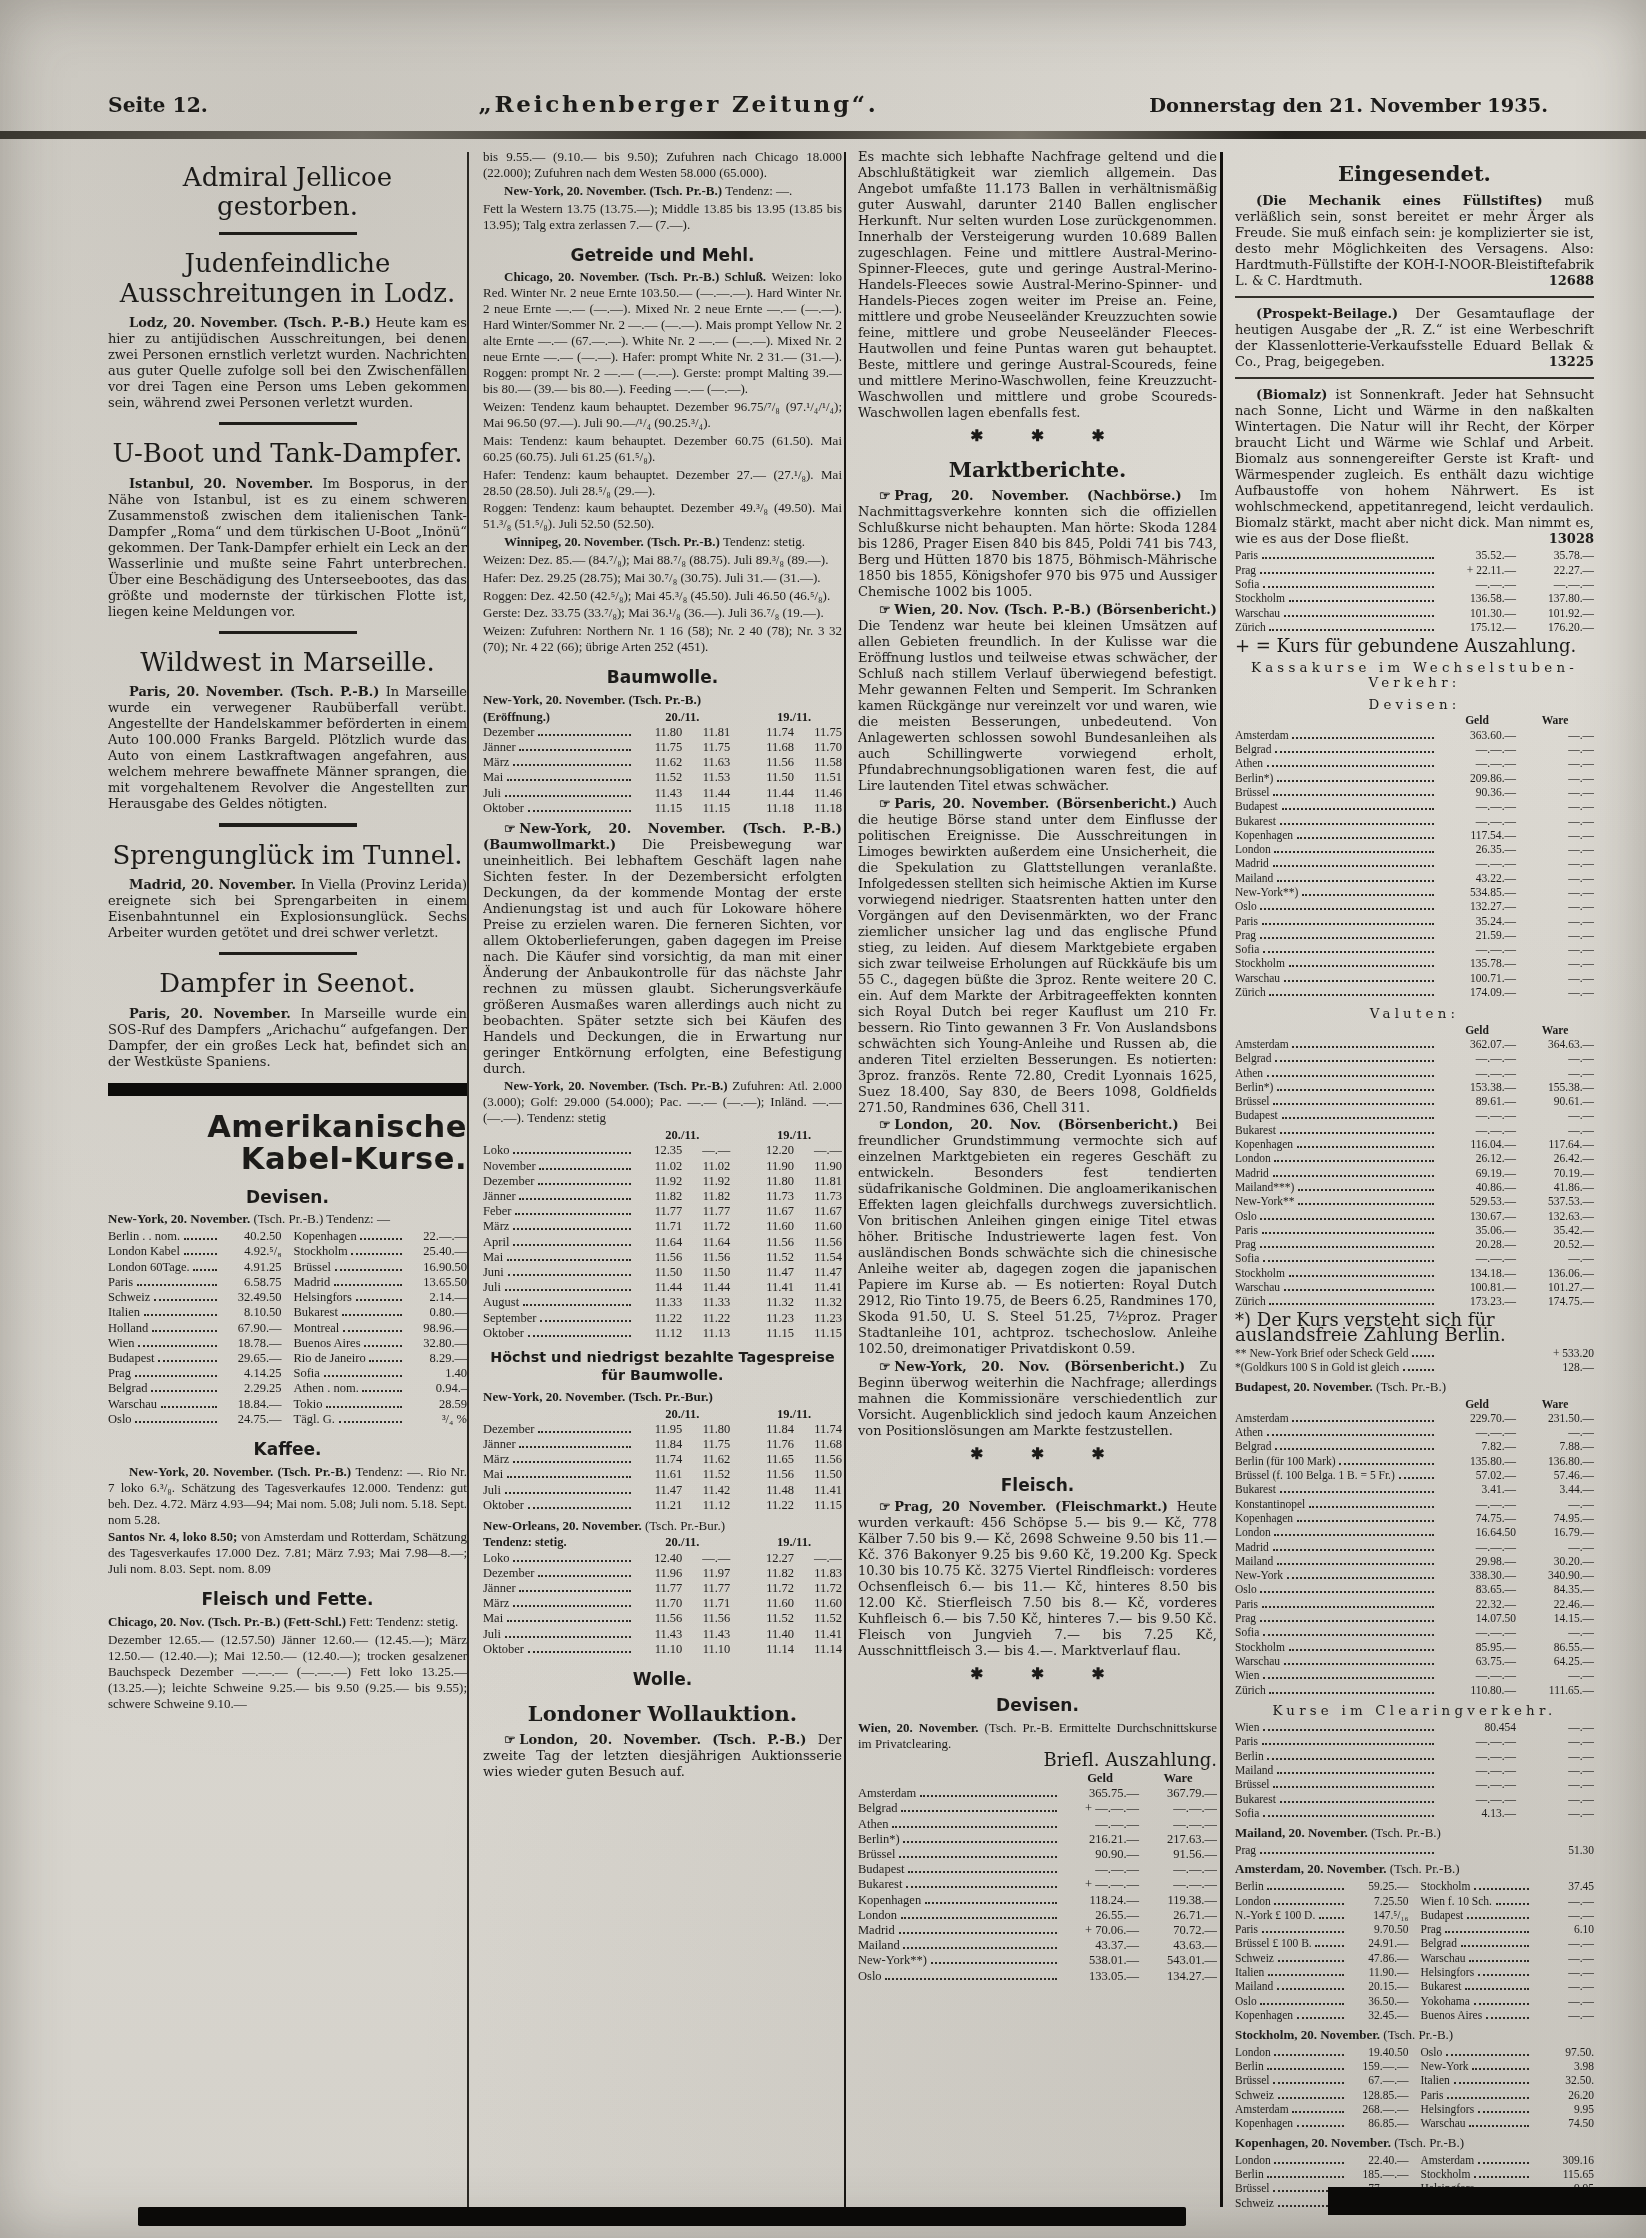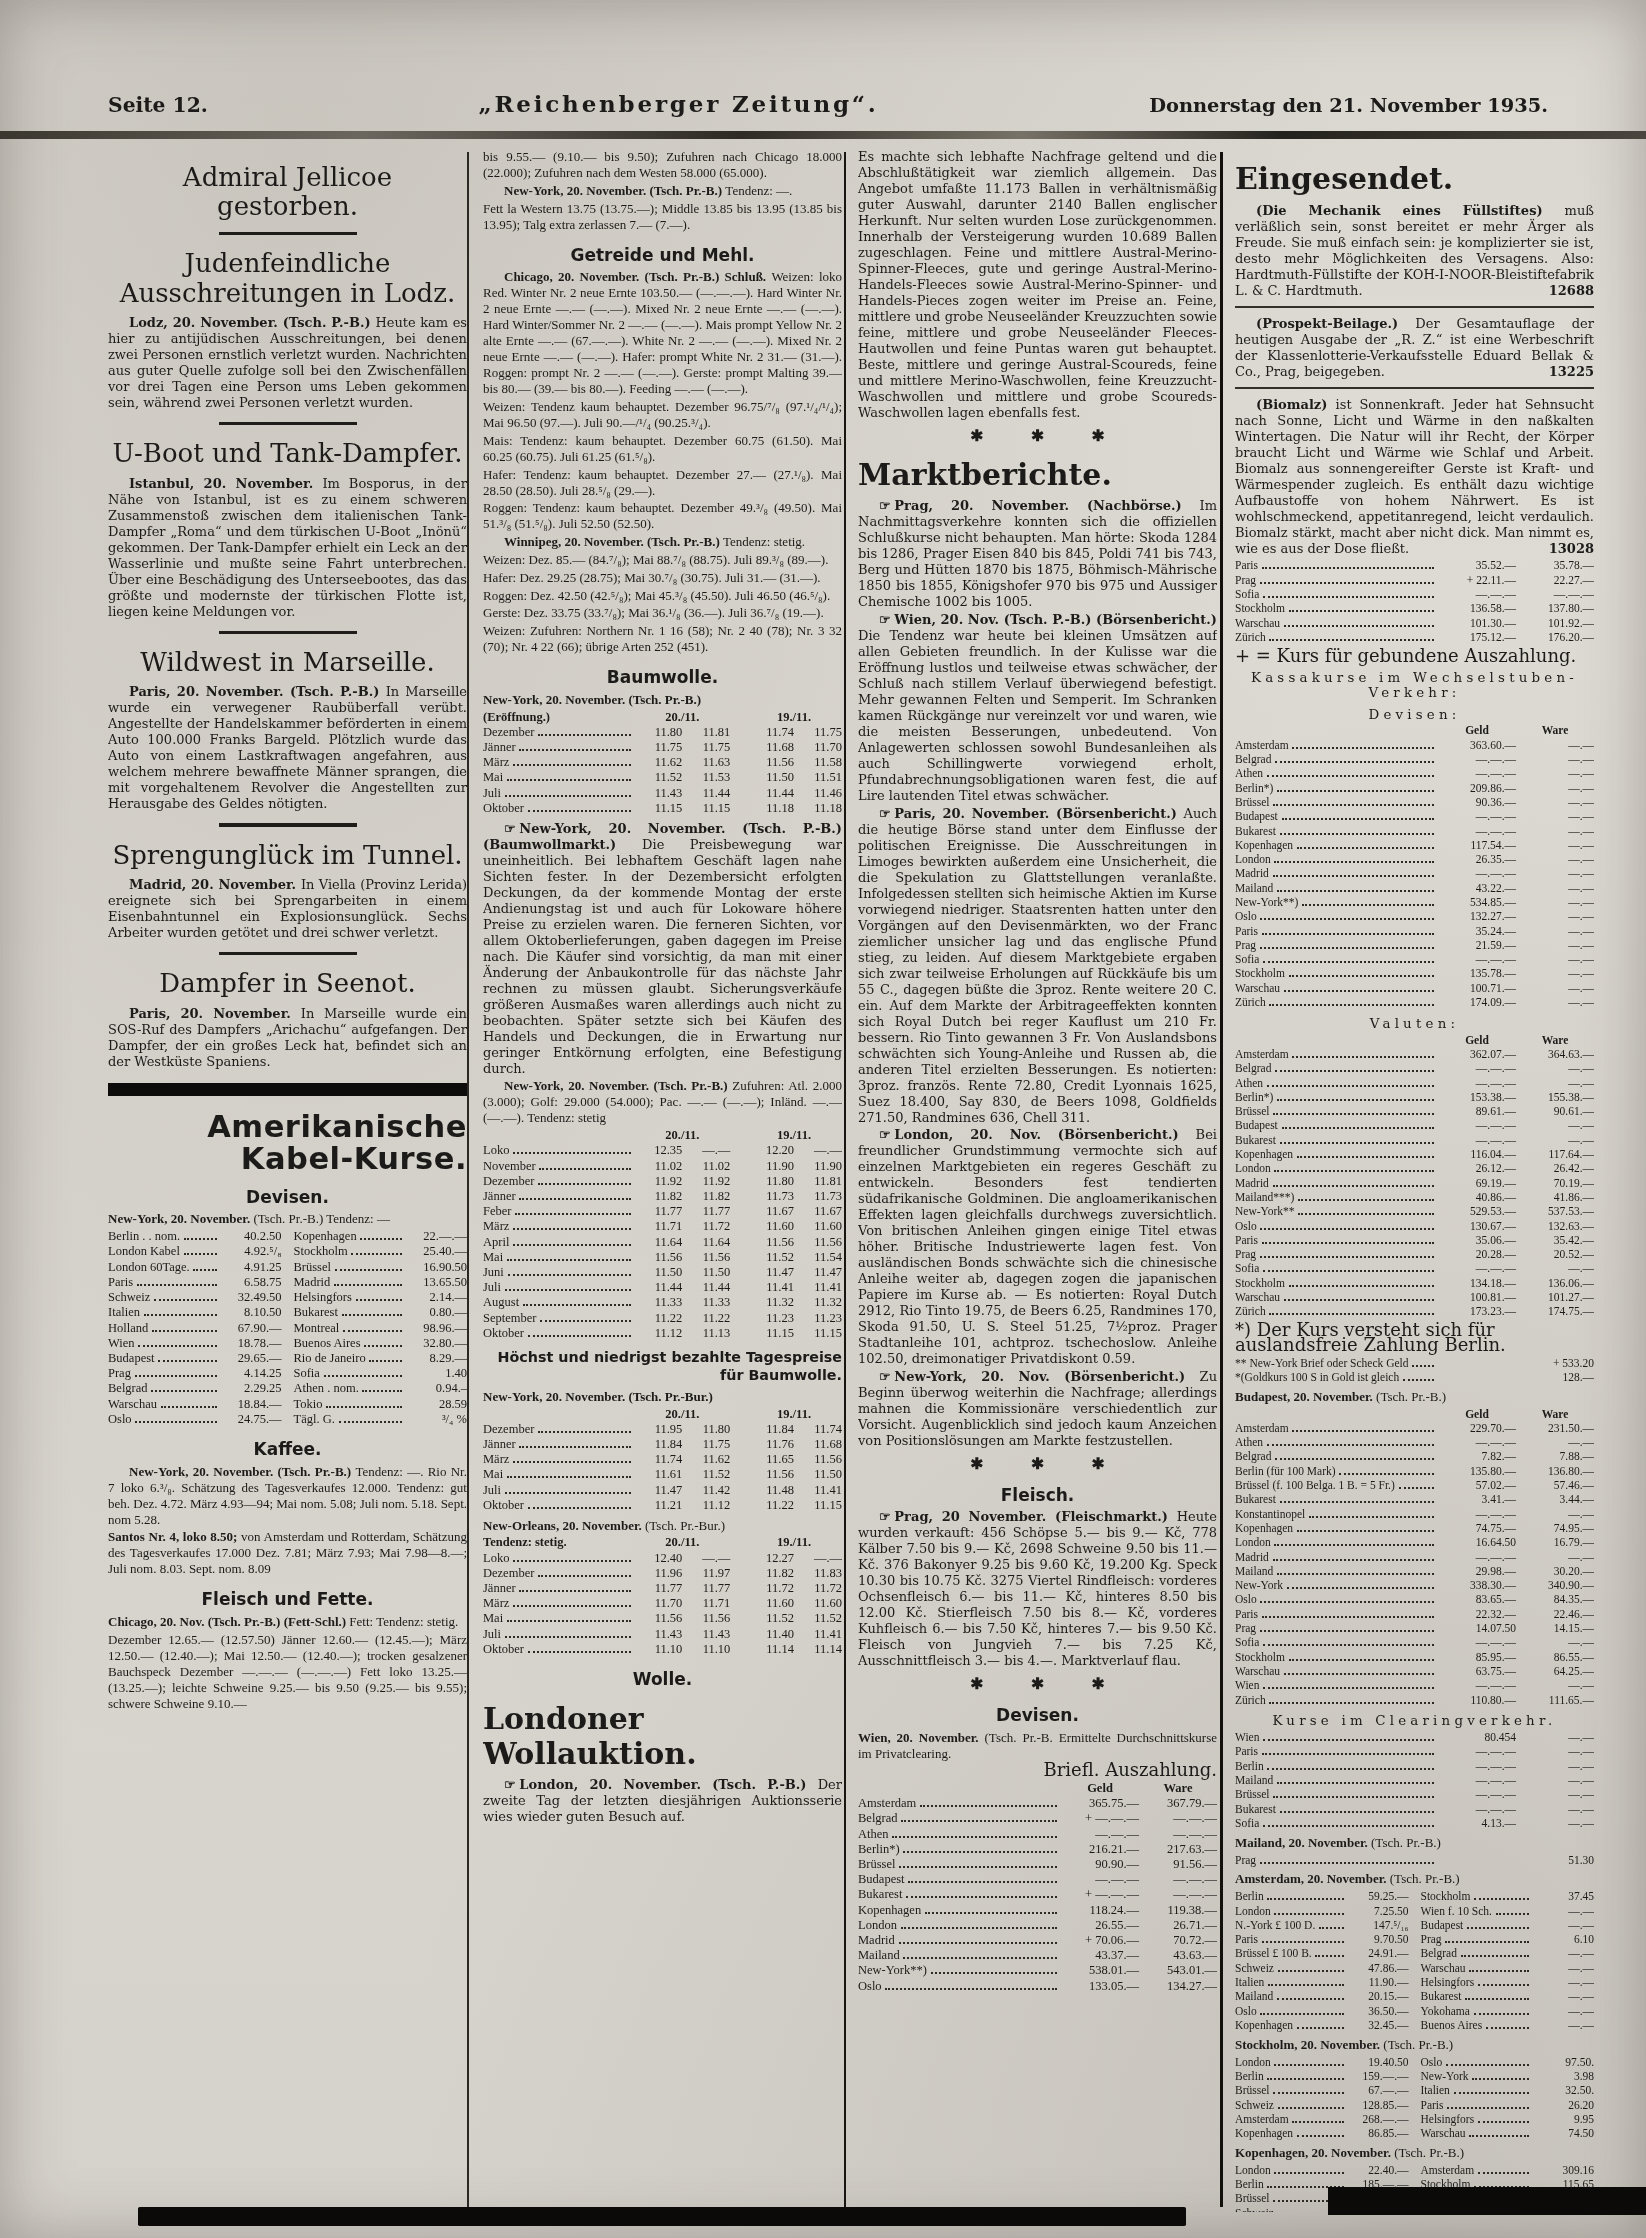--- a/index.html
+++ b/index.html
@@ -24,22 +24,22 @@
   .vr2{left:844px;width:2.3px;background:#171512;}
   .vr3{left:1220px;width:2.8px;background:#12100d;}
   .bbar1{position:absolute;left:138px;top:2207px;width:1048px;height:18.5px;background:#0b0a08;border-radius:1.8px;}
   .bbar2{position:absolute;left:1328px;top:2187px;width:318px;height:28px;background:#0b0a08;}
   .col{position:absolute;top:149px;width:359px;height:2063px;overflow:hidden;}
   .c1{left:108px;} .c2{left:483px;} .c3{left:858px;} .c4{left:1235px;}
   
   .h1{font-size:26px;font-weight:normal;text-align:center;line-height:1.12;margin:14px 2.8px 7.4px;}
   .hsansBig{font-family:"DejaVu Sans",sans-serif;font-weight:bold;font-size:30.5px;line-height:1.04;text-align:right;letter-spacing:0.5px;margin:15.7px 0 4.6px;}
   .hsans{font-family:"DejaVu Sans",sans-serif;font-weight:bold;font-size:17px;text-align:center;margin:12px 0 4.6px;}
-  .hsansSm{font-family:"DejaVu Sans",sans-serif;font-weight:bold;font-size:14.3px;text-align:right;line-height:1.25;margin:8.3px 0 3.7px;}
-  .hfrak{font-size:30px;font-weight:bold;margin:12px 0 6.5px;}
+  .hsansSm{font-family:"DejaVu Sans",sans-serif;font-weight:bold;font-size:14.3px;text-align:center;line-height:1.25;margin:8.3px 0 3.7px;}
+  .hfrak{font-size:21px;font-weight:bold;text-align:center;margin:12px 0 6.5px;}
   p.b{font-size:13px;line-height:16px;text-align:justify;text-indent:21px;margin:0 0 1.8px;}
   p.b.ni{text-indent:0;}
   p.b .lead{font-weight:bold;}
   .ant{font-family:"Liberation Serif",serif;}
   .hand{font-weight:bold;padding-right:3.7px;}
   .ref{float:right;font-weight:bold;}
   .rule{width:138px;height:3.2px;background:#1f1d19;margin:11px auto;}
   .bar{height:13px;background:#0d0c0a;margin:13px 0 2.8px;}
   .hr{height:2.3px;background:#33302a;margin:7.4px 0;}
   .stars{text-align:center;font-size:15.7px;font-weight:bold;letter-spacing:21px;margin:4.6px 0 0.9px;text-indent:21px;}

